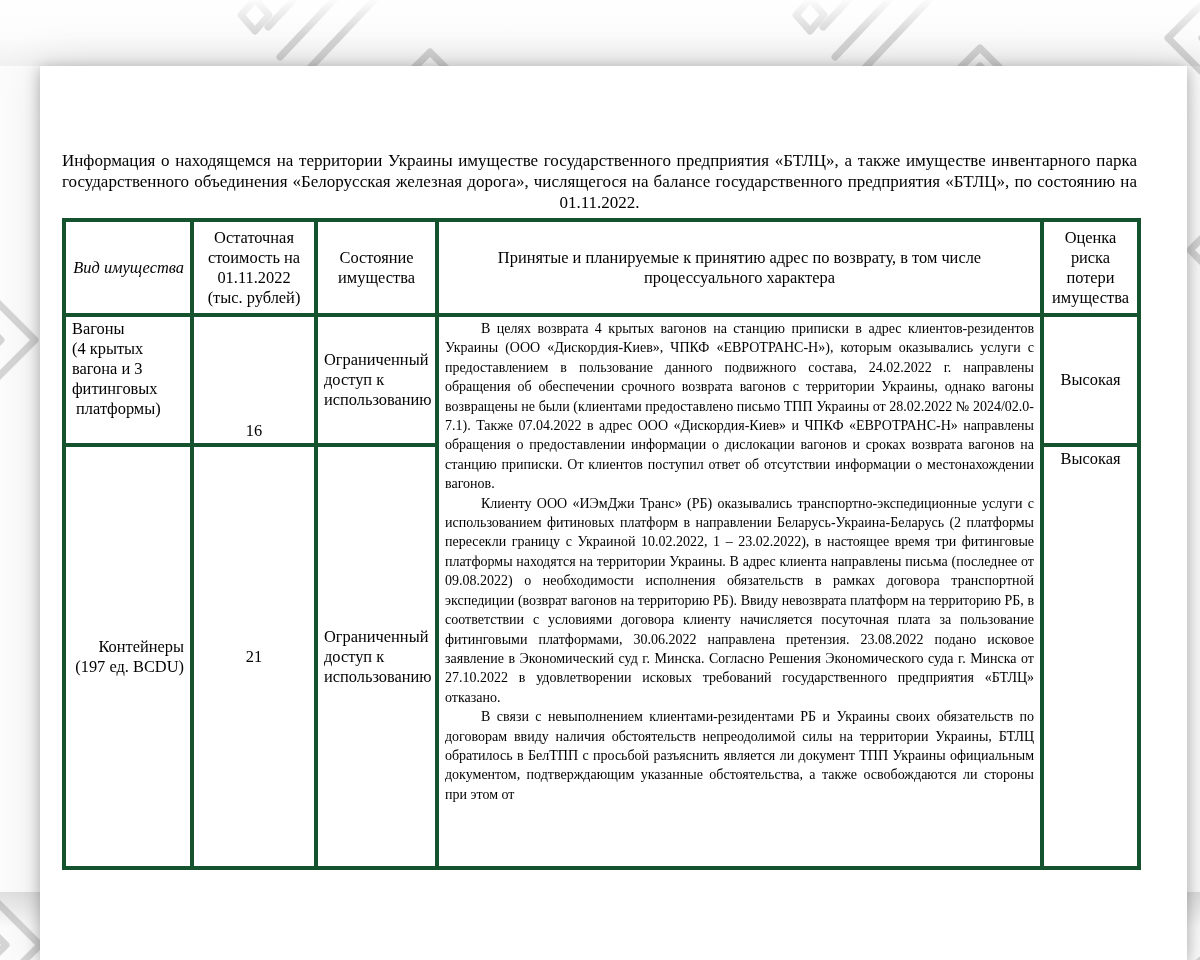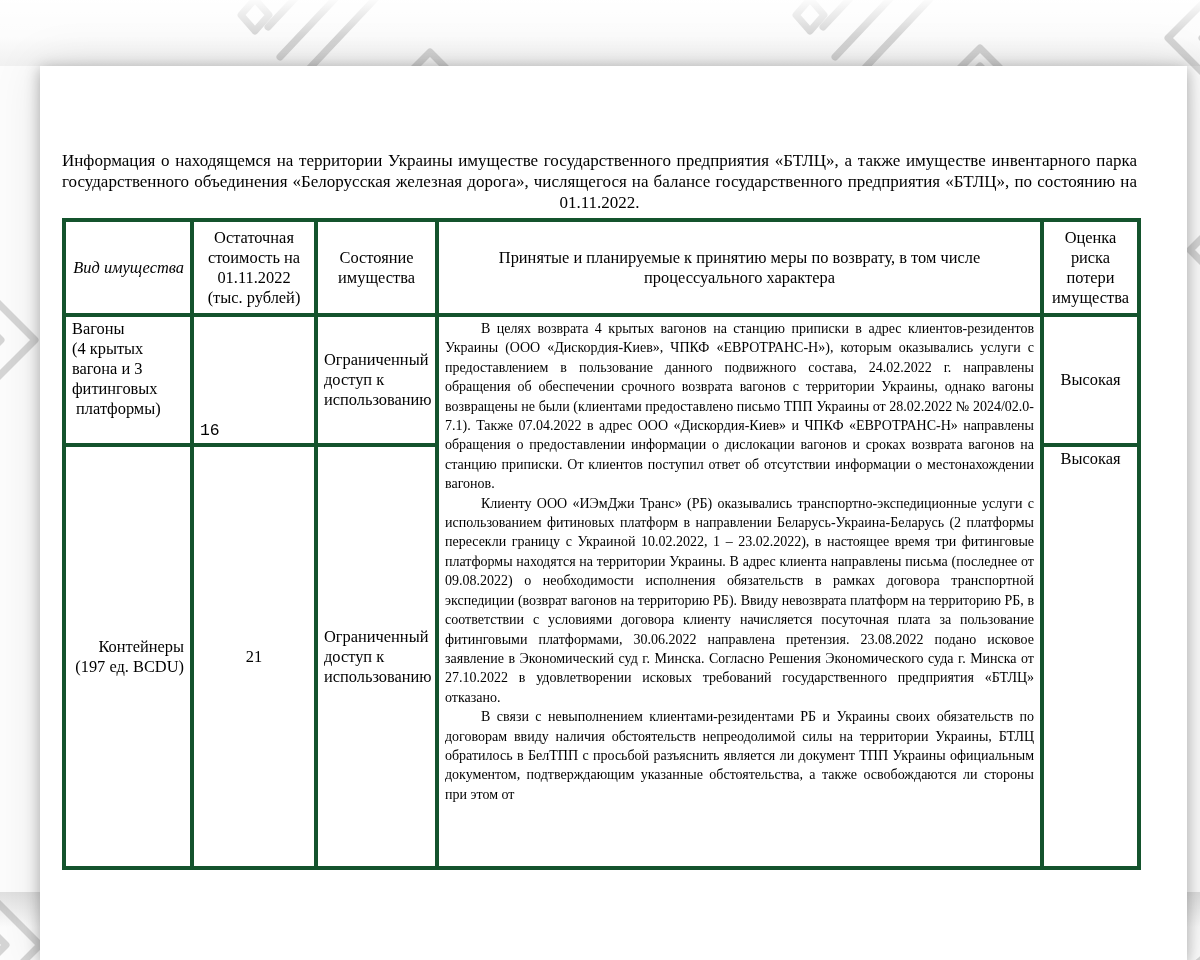--- a/index.html
+++ b/index.html
@@ -33,21 +33,21 @@
     font-size:16.4px;line-height:20px;
   }
   table.prop td,table.prop th{
     border:4px solid #14532d;font-weight:normal;padding:2px 6px;
     overflow:hidden;
   }
   .pre{white-space:pre-line;}
   th.h-kind{text-align:right;vertical-align:middle;padding-left:8px;font-style:italic;}
   th.h-center{text-align:center;vertical-align:middle;}
   td.c-type1{vertical-align:top;text-align:left;padding:9px 4px 0 8px;}
-  td.c-val1{vertical-align:bottom;text-align:left;padding-bottom:12px;font-family:Liberation Mono, monospace;}
+  td.c-val1{vertical-align:bottom;text-align:center;padding-bottom:12px;}
   td.c-cond1{vertical-align:middle;text-align:left;padding-left:8px;}
   td.c-risk1{vertical-align:middle;text-align:center;}
   td.c-type2,td.c-val2,td.c-cond2{vertical-align:middle;}
   td.c-type2{text-align:right;padding-left:8px;}
   td.c-val2{text-align:center;margin-left:20px;}
   td.c-cond2{text-align:left;padding-left:8px;}
   td.c-risk2{vertical-align:top;text-align:center;padding-top:266px;}
   td.c-measures{vertical-align:top;padding:3px 10px 0 10px;}
   .measures-box{height:543px;overflow:hidden;text-align:justify;font-size:14px;line-height:19.4px;}
   .measures-box p{margin:0;text-indent:36px;}
@@ -115,21 +115,21 @@
     </colgroup>
     <tbody>
         <tr style="height:95px">
       <th class="h-kind">Вид имущества</th>
       <th class="h-center pre">Остаточная
 стоимость на
 01.11.2022
 (тыс. рублей)</th>
       <th class="h-center pre">Состояние
 имущества</th>
-      <th class="h-center pre">Принятые и планируемые к принятию меры по возврату, в том числе
+      <th class="h-center pre">Принятые и планируемые к принятию адрес по возврату, в том числе
 процессуального характера</th>
       <th class="h-center pre">Оценка
 риска
 потери
 имущества</th>
     </tr>
     <tr style="height:130px">
       <td class="c-type1 pre">Вагоны
 (4 крытых
 вагона и 3

